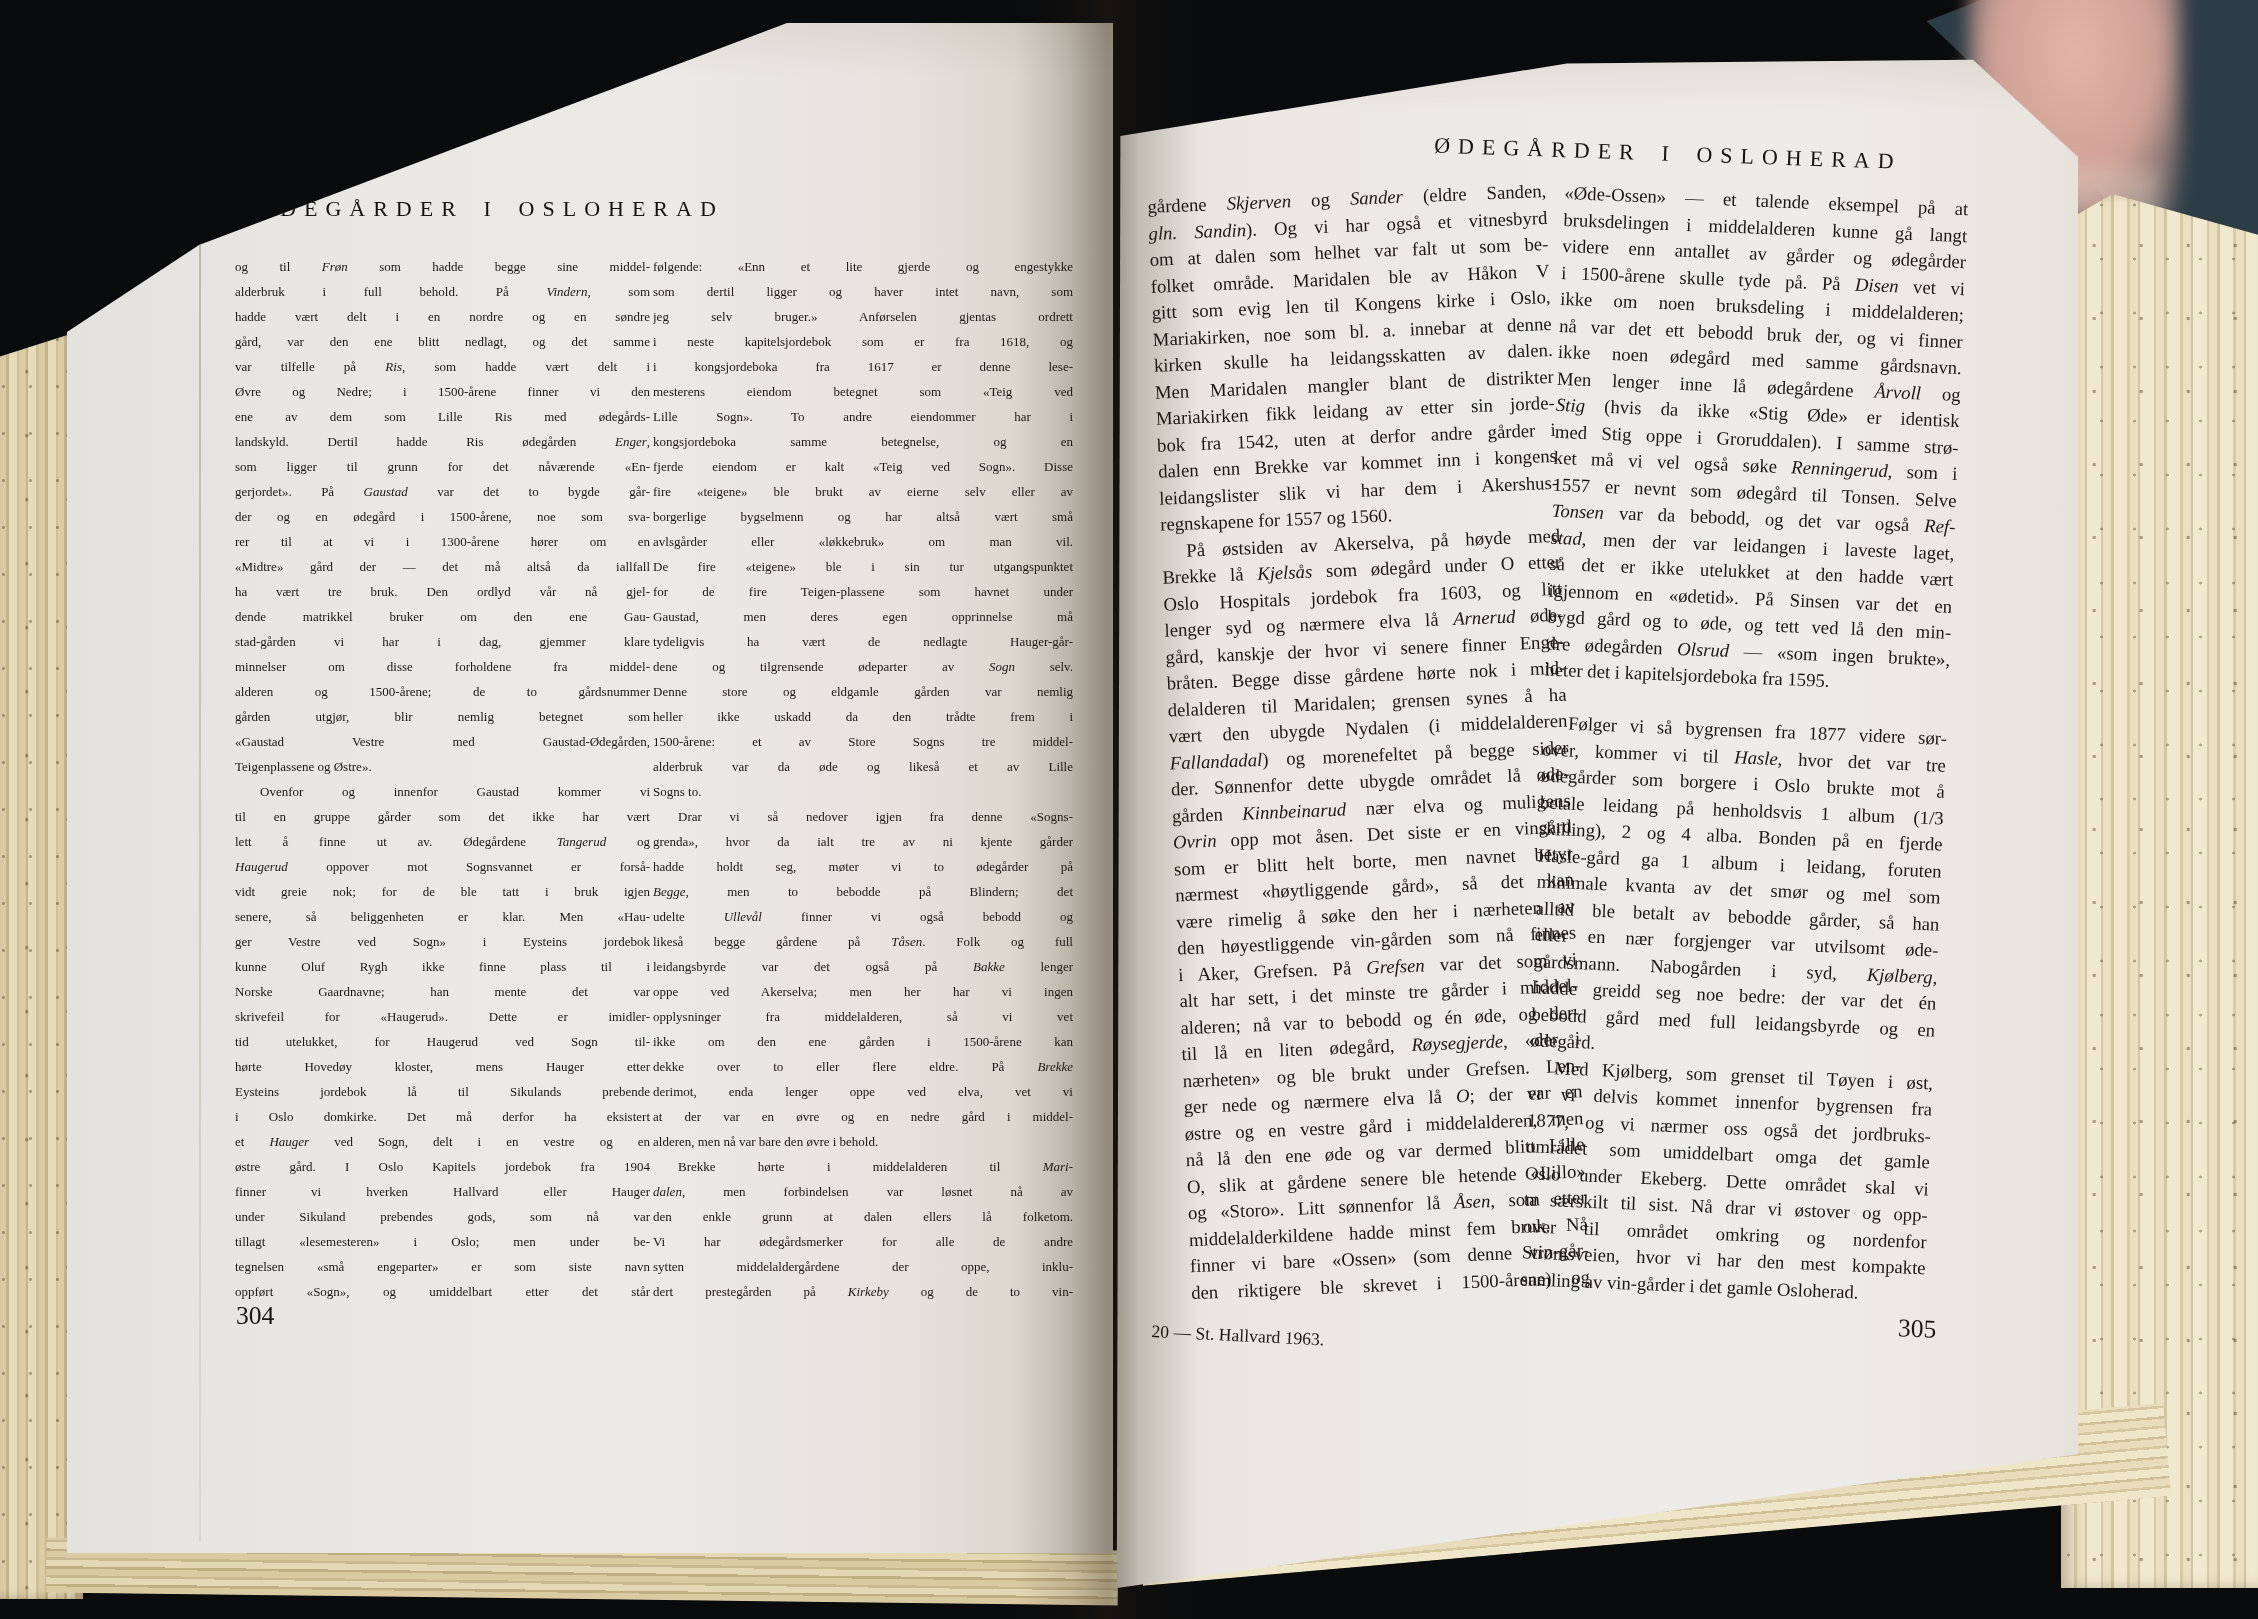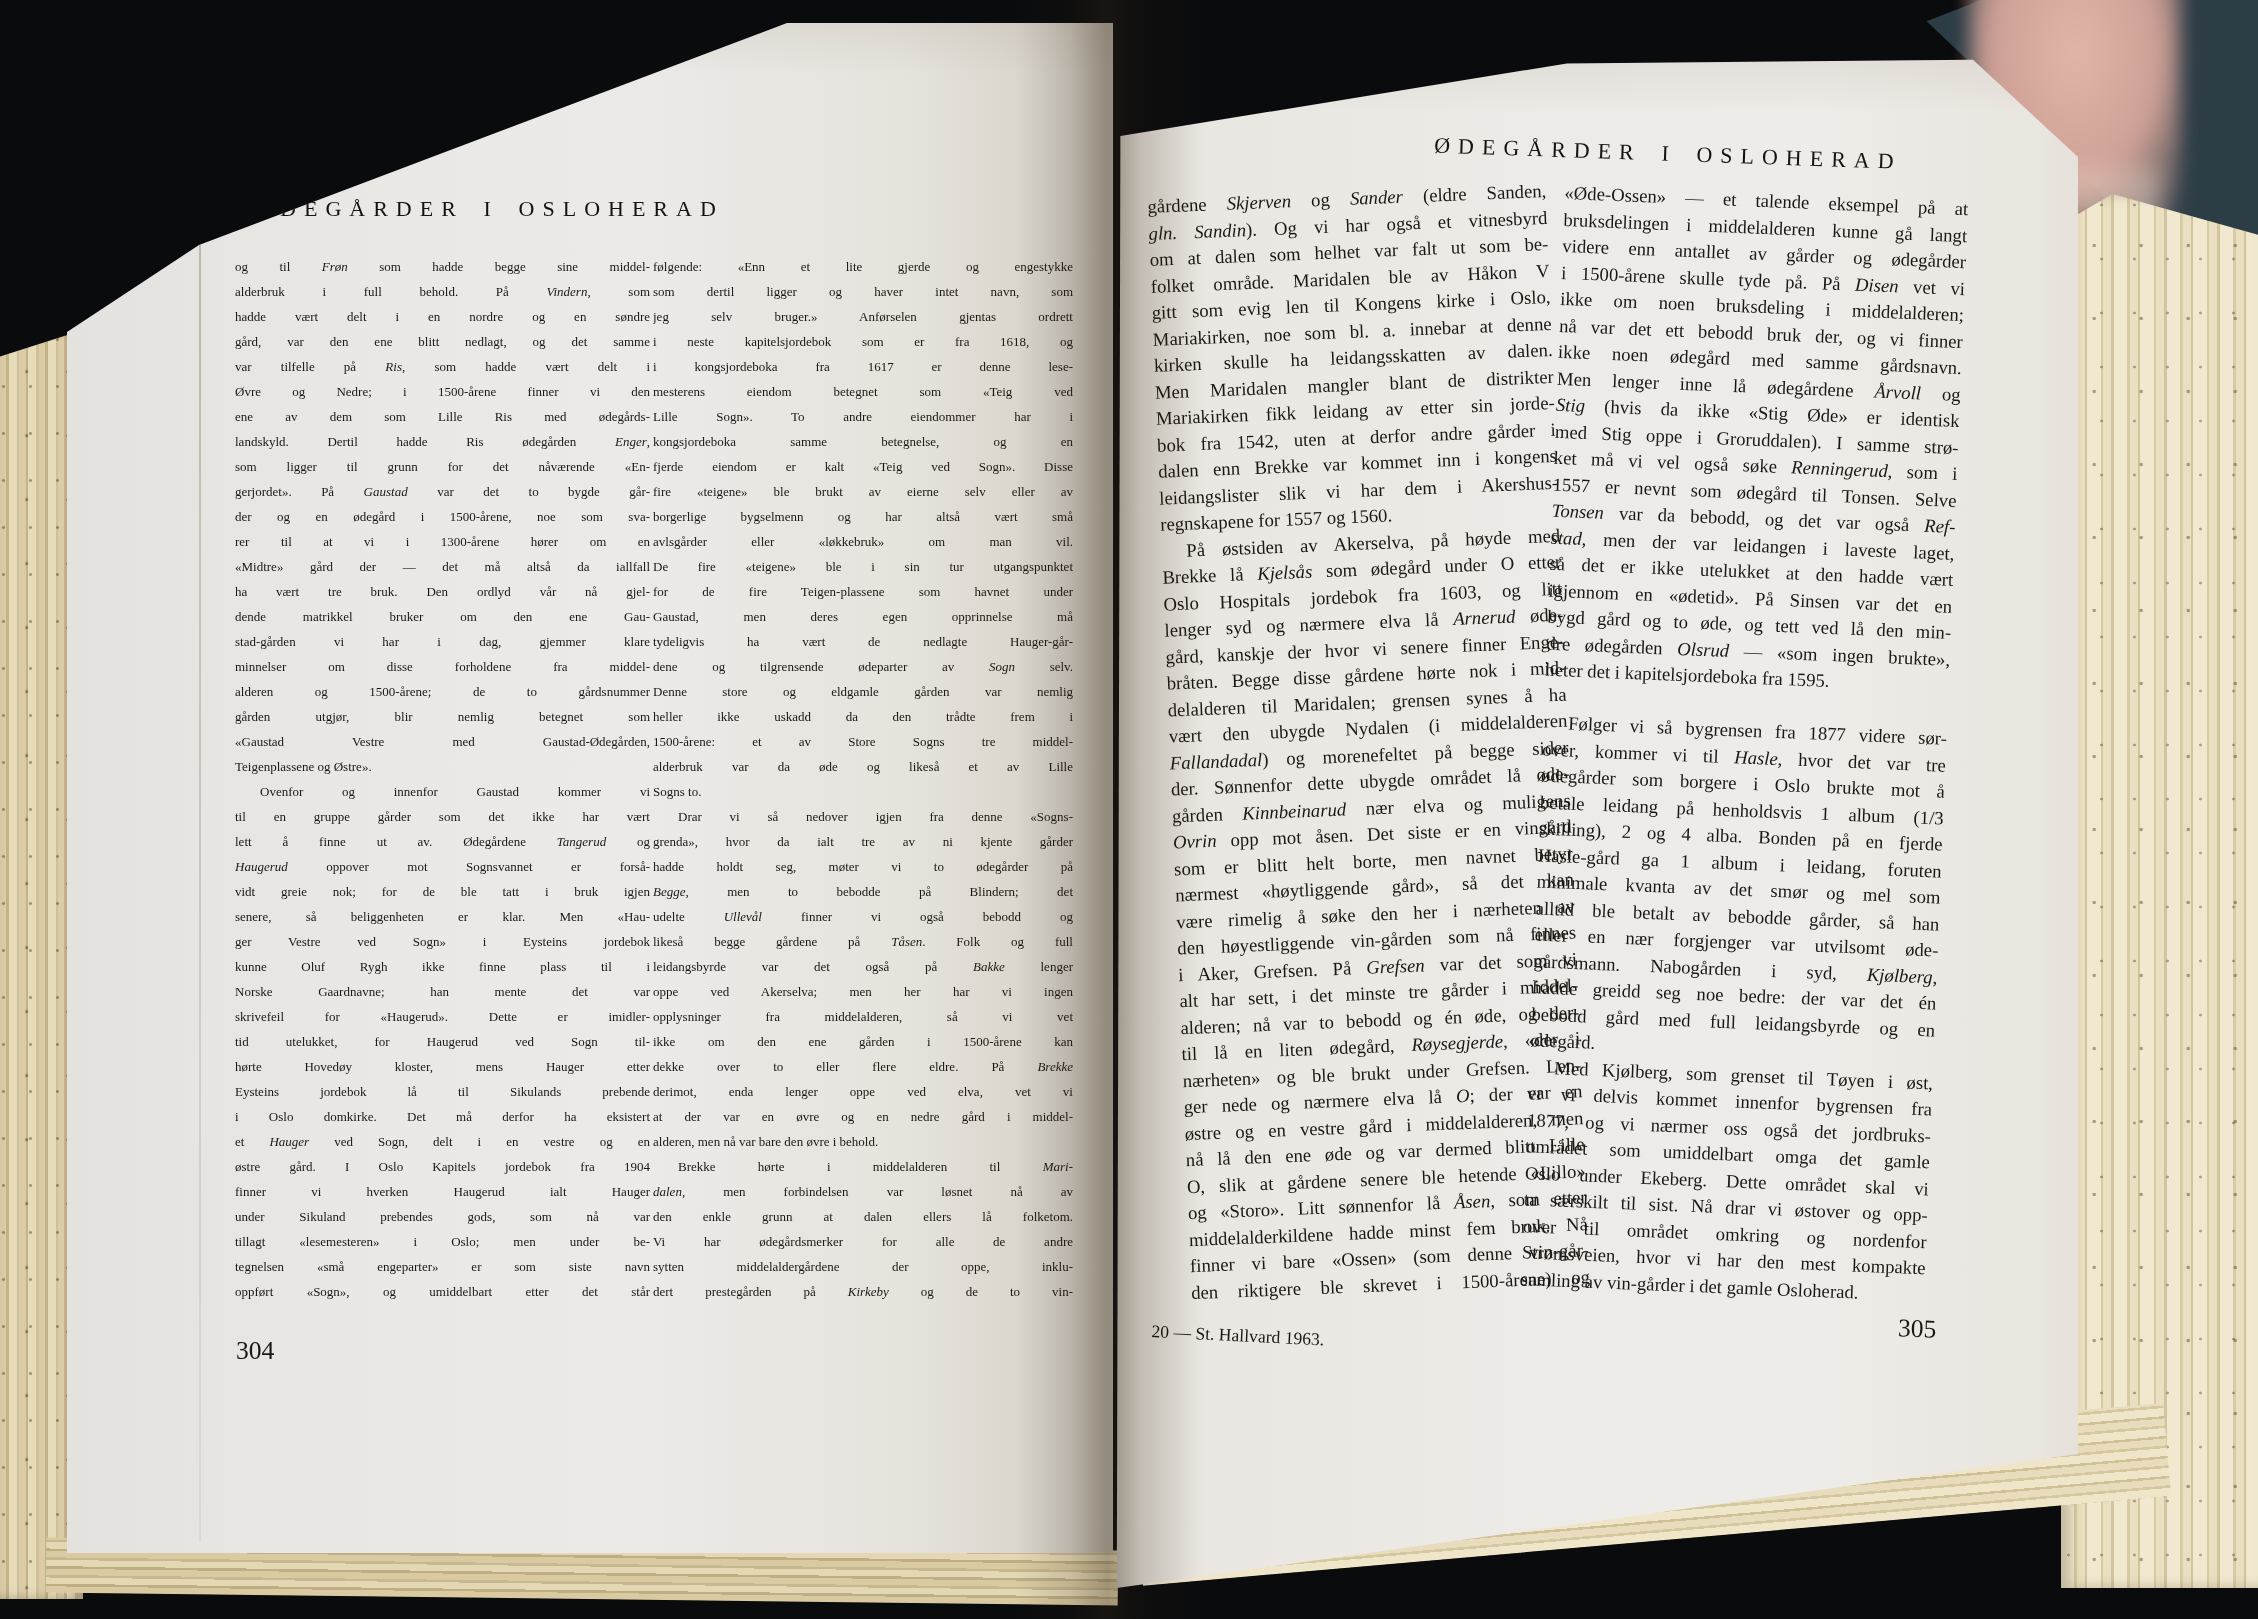--- a/index.html
+++ b/index.html
@@ -67,21 +67,21 @@
     text-align:justify;text-align-last:justify;}
   .line.p-last{text-align-last:left;}
   .line.p-first-indent{text-indent:25px;}
   .line.gap{margin-top:26.5px;}
   .pageno{position:absolute;font-size:25.6px;color:#1b1712;}
   .sig-footer{position:absolute;font-size:17.6px;color:#1b1712;white-space:nowrap;}
 
   .lp-head{left:176px;top:173px;width:494px;}
   .lp-col1{left:168px;top:231px;width:415px;}
   .lp-col2{left:586px;top:231px;width:420px;}
-  .lp-pageno{left:169px;top:1313px;}
+  .lp-pageno{left:169px;top:1278px;}
 
   .rp-head{left:309px;top:81px;width:503px;transform:rotate(2deg);transform-origin:0 0;}
   .rp-col1{left:39px;top:143px;width:399px;transform:rotate(-2.3deg);transform-origin:0 0;}
   .rp-col2{left:457px;top:129px;width:404px;transform:rotate(2.3deg);transform-origin:0 0;}
   .rp-footer{left:44px;top:1270px;transform:rotate(2.8deg);transform-origin:0 0;}
   .rp-pageno{left:790px;top:1263px;transform:rotate(2deg);}
 </style>
 </head>
 <body>
 
@@ -129,21 +129,21 @@
         <div class="line">ger Vestre ved Sogn» i Eysteins jordebok</div>
         <div class="line">kunne Oluf Rygh ikke finne plass til i</div>
         <div class="line">Norske Gaardnavne; han mente det var</div>
         <div class="line">skrivefeil for «Haugerud». Dette er imidler-</div>
         <div class="line">tid utelukket, for Haugerud ved Sogn til-</div>
         <div class="line">hørte Hovedøy kloster, mens Hauger etter</div>
         <div class="line">Eysteins jordebok lå til Sikulands prebende</div>
         <div class="line">i Oslo domkirke. Det må derfor ha eksistert</div>
         <div class="line">et <i>Hauger</i> ved Sogn, delt i en vestre og en</div>
         <div class="line">østre gård. I Oslo Kapitels jordebok fra 1904</div>
-        <div class="line">finner vi hverken Haugerud ialt Hauger</div>
+        <div class="line">finner vi hverken Hallvard eller Hauger</div>
         <div class="line">under Sikuland prebendes gods, som nå var</div>
         <div class="line">tillagt «lesemesteren» i Oslo; men under be-</div>
         <div class="line">tegnelsen «små engeparter» er som siste navn</div>
         <div class="line">oppført «Sogn», og umiddelbart etter det står</div>
       </div>
     <div class="col lp-col2">
         <div class="line">følgende: «Enn et lite gjerde og engestykke</div>
         <div class="line">som dertil ligger og haver intet navn, som</div>
         <div class="line">jeg selv bruger.» Anførselen gjentas ordrett</div>
         <div class="line">i neste kapitelsjordebok som er fra 1618, og</div>

